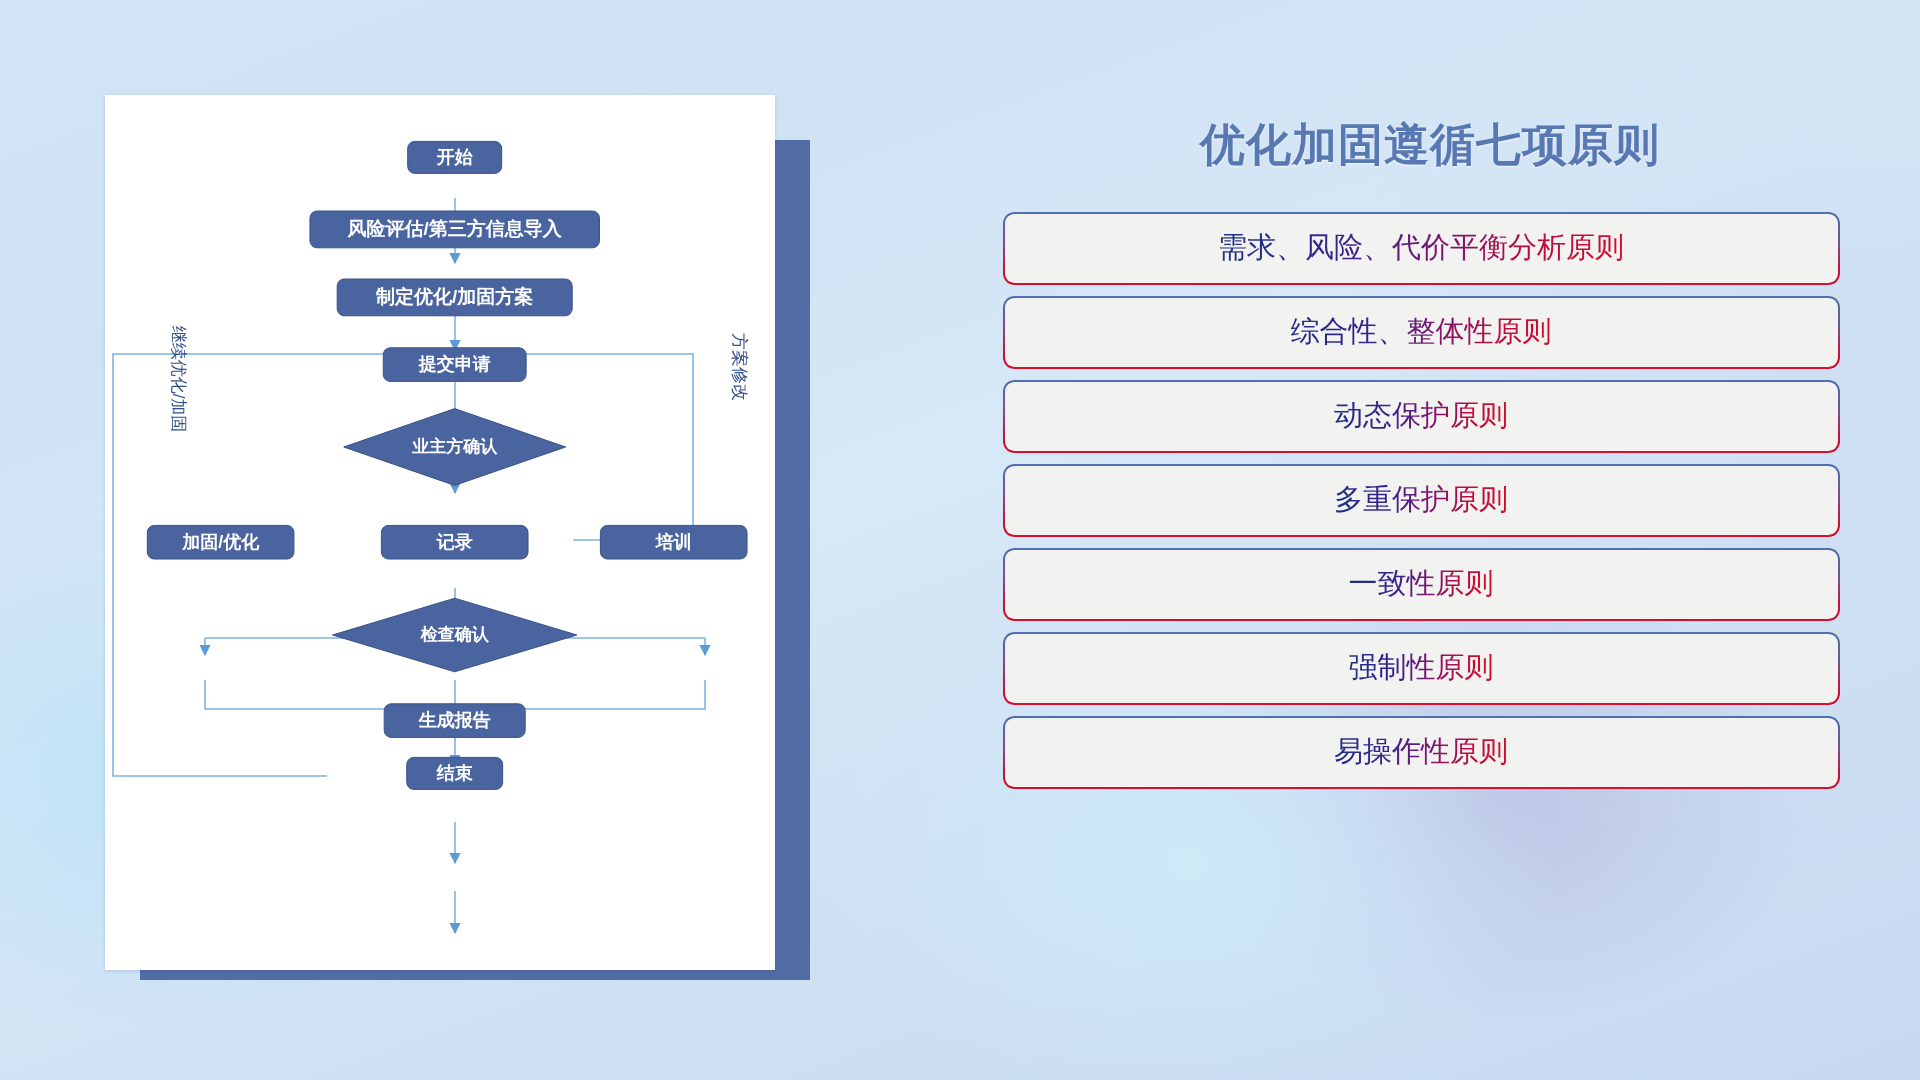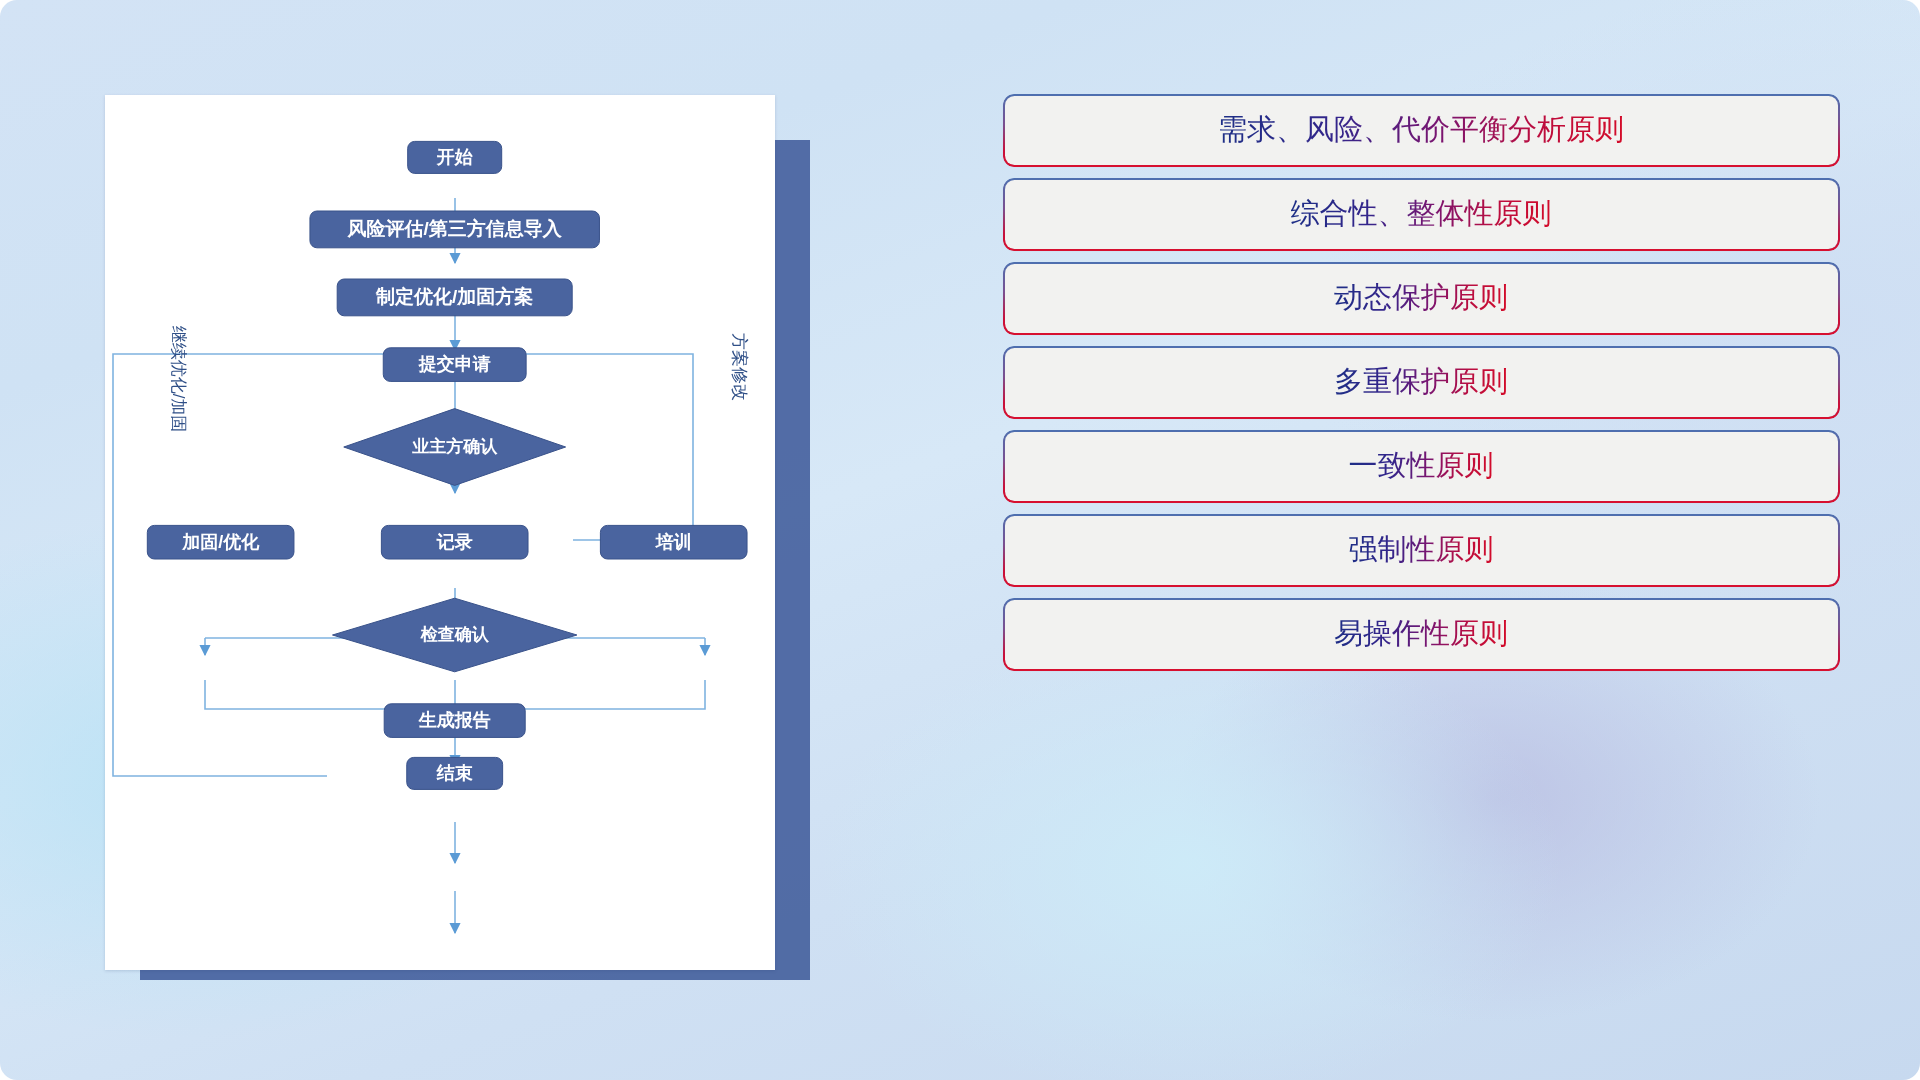--- a/index.html
+++ b/index.html
@@ -15,21 +15,20 @@
     position: relative;
     width: 1920px;
     height: 1080px;
     background:
       radial-gradient(ellipse 680px 420px at 10% 72%, rgba(186,226,245,0.95) 0%, rgba(186,226,245,0.0) 62%),
       radial-gradient(ellipse 620px 400px at 62% 80%, rgba(205,235,248,0.95) 0%, rgba(205,235,248,0.0) 60%),
       radial-gradient(ellipse 520px 360px at 78% 74%, rgba(183,186,224,0.70) 0%, rgba(183,186,224,0.0) 62%),
       radial-gradient(ellipse 760px 500px at 96% 30%, rgba(206,222,243,0.9) 0%, rgba(206,222,243,0.0) 70%),
       linear-gradient(160deg, #d3e3f5 0%, #cfe2f4 22%, #d7e8f7 45%, #cfe0f3 68%, #c7d9ef 100%);
     overflow: hidden;
-    border-radius: 17px;
   }
 
   
   #flow-shadow {
     position: absolute;
     left: 140px;
     top: 140px;
     width: 670px;
     height: 840px;
     background: #46629e;
@@ -208,20 +207,21 @@
           </g>
         </g>
       <g id="side-labels">
           <text class="side-label" x="67.69999999999999" y="284" transform="rotate(90 67.69999999999999 284)">继续优化/加固</text>
           <text class="side-label" x="628.88" y="272" transform="rotate(90 628.88 272)">方案修改</text>
         </g>
     </svg>
   </div>
 
   <div id="right-panel">
+    <div id="panel-title">优化加固遵循七项原则</div>
     <div id="principle-list">
         <div class="principle-box">
           <span class="principle-text">需求、风险、代价平衡分析原则</span>
         </div>
         <div class="principle-box">
           <span class="principle-text">综合性、整体性原则</span>
         </div>
         <div class="principle-box">
           <span class="principle-text">动态保护原则</span>
         </div>

